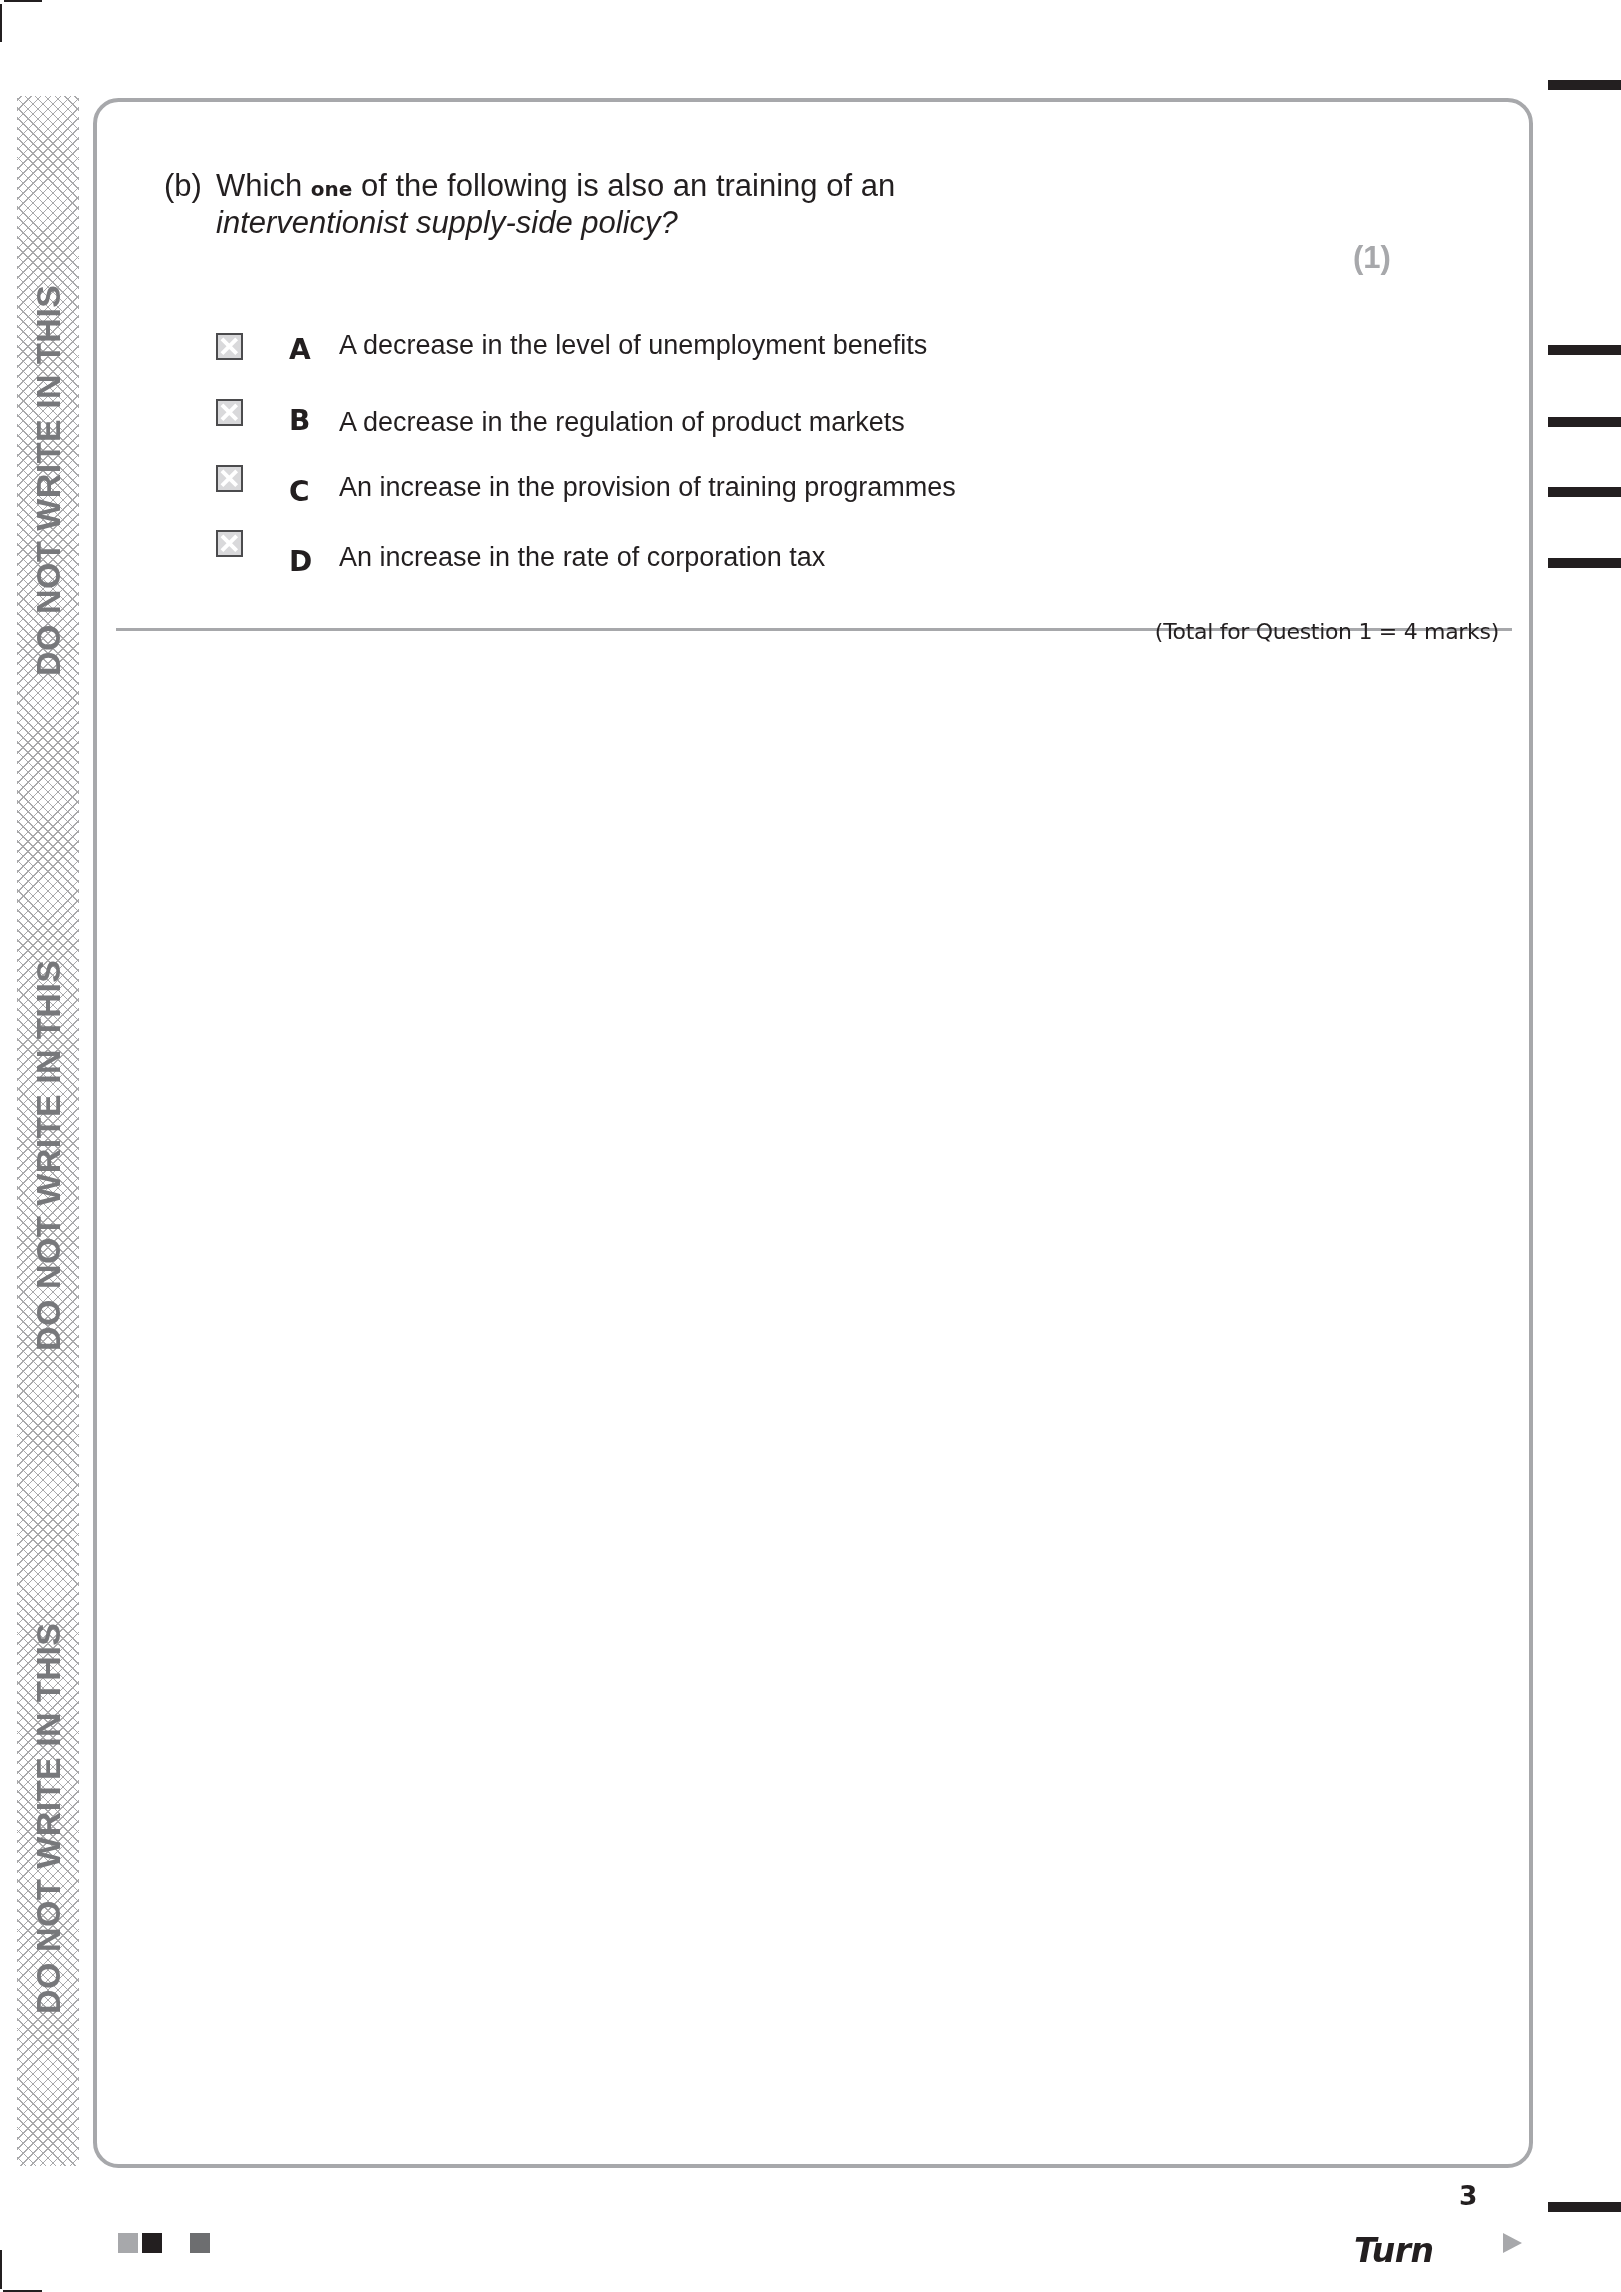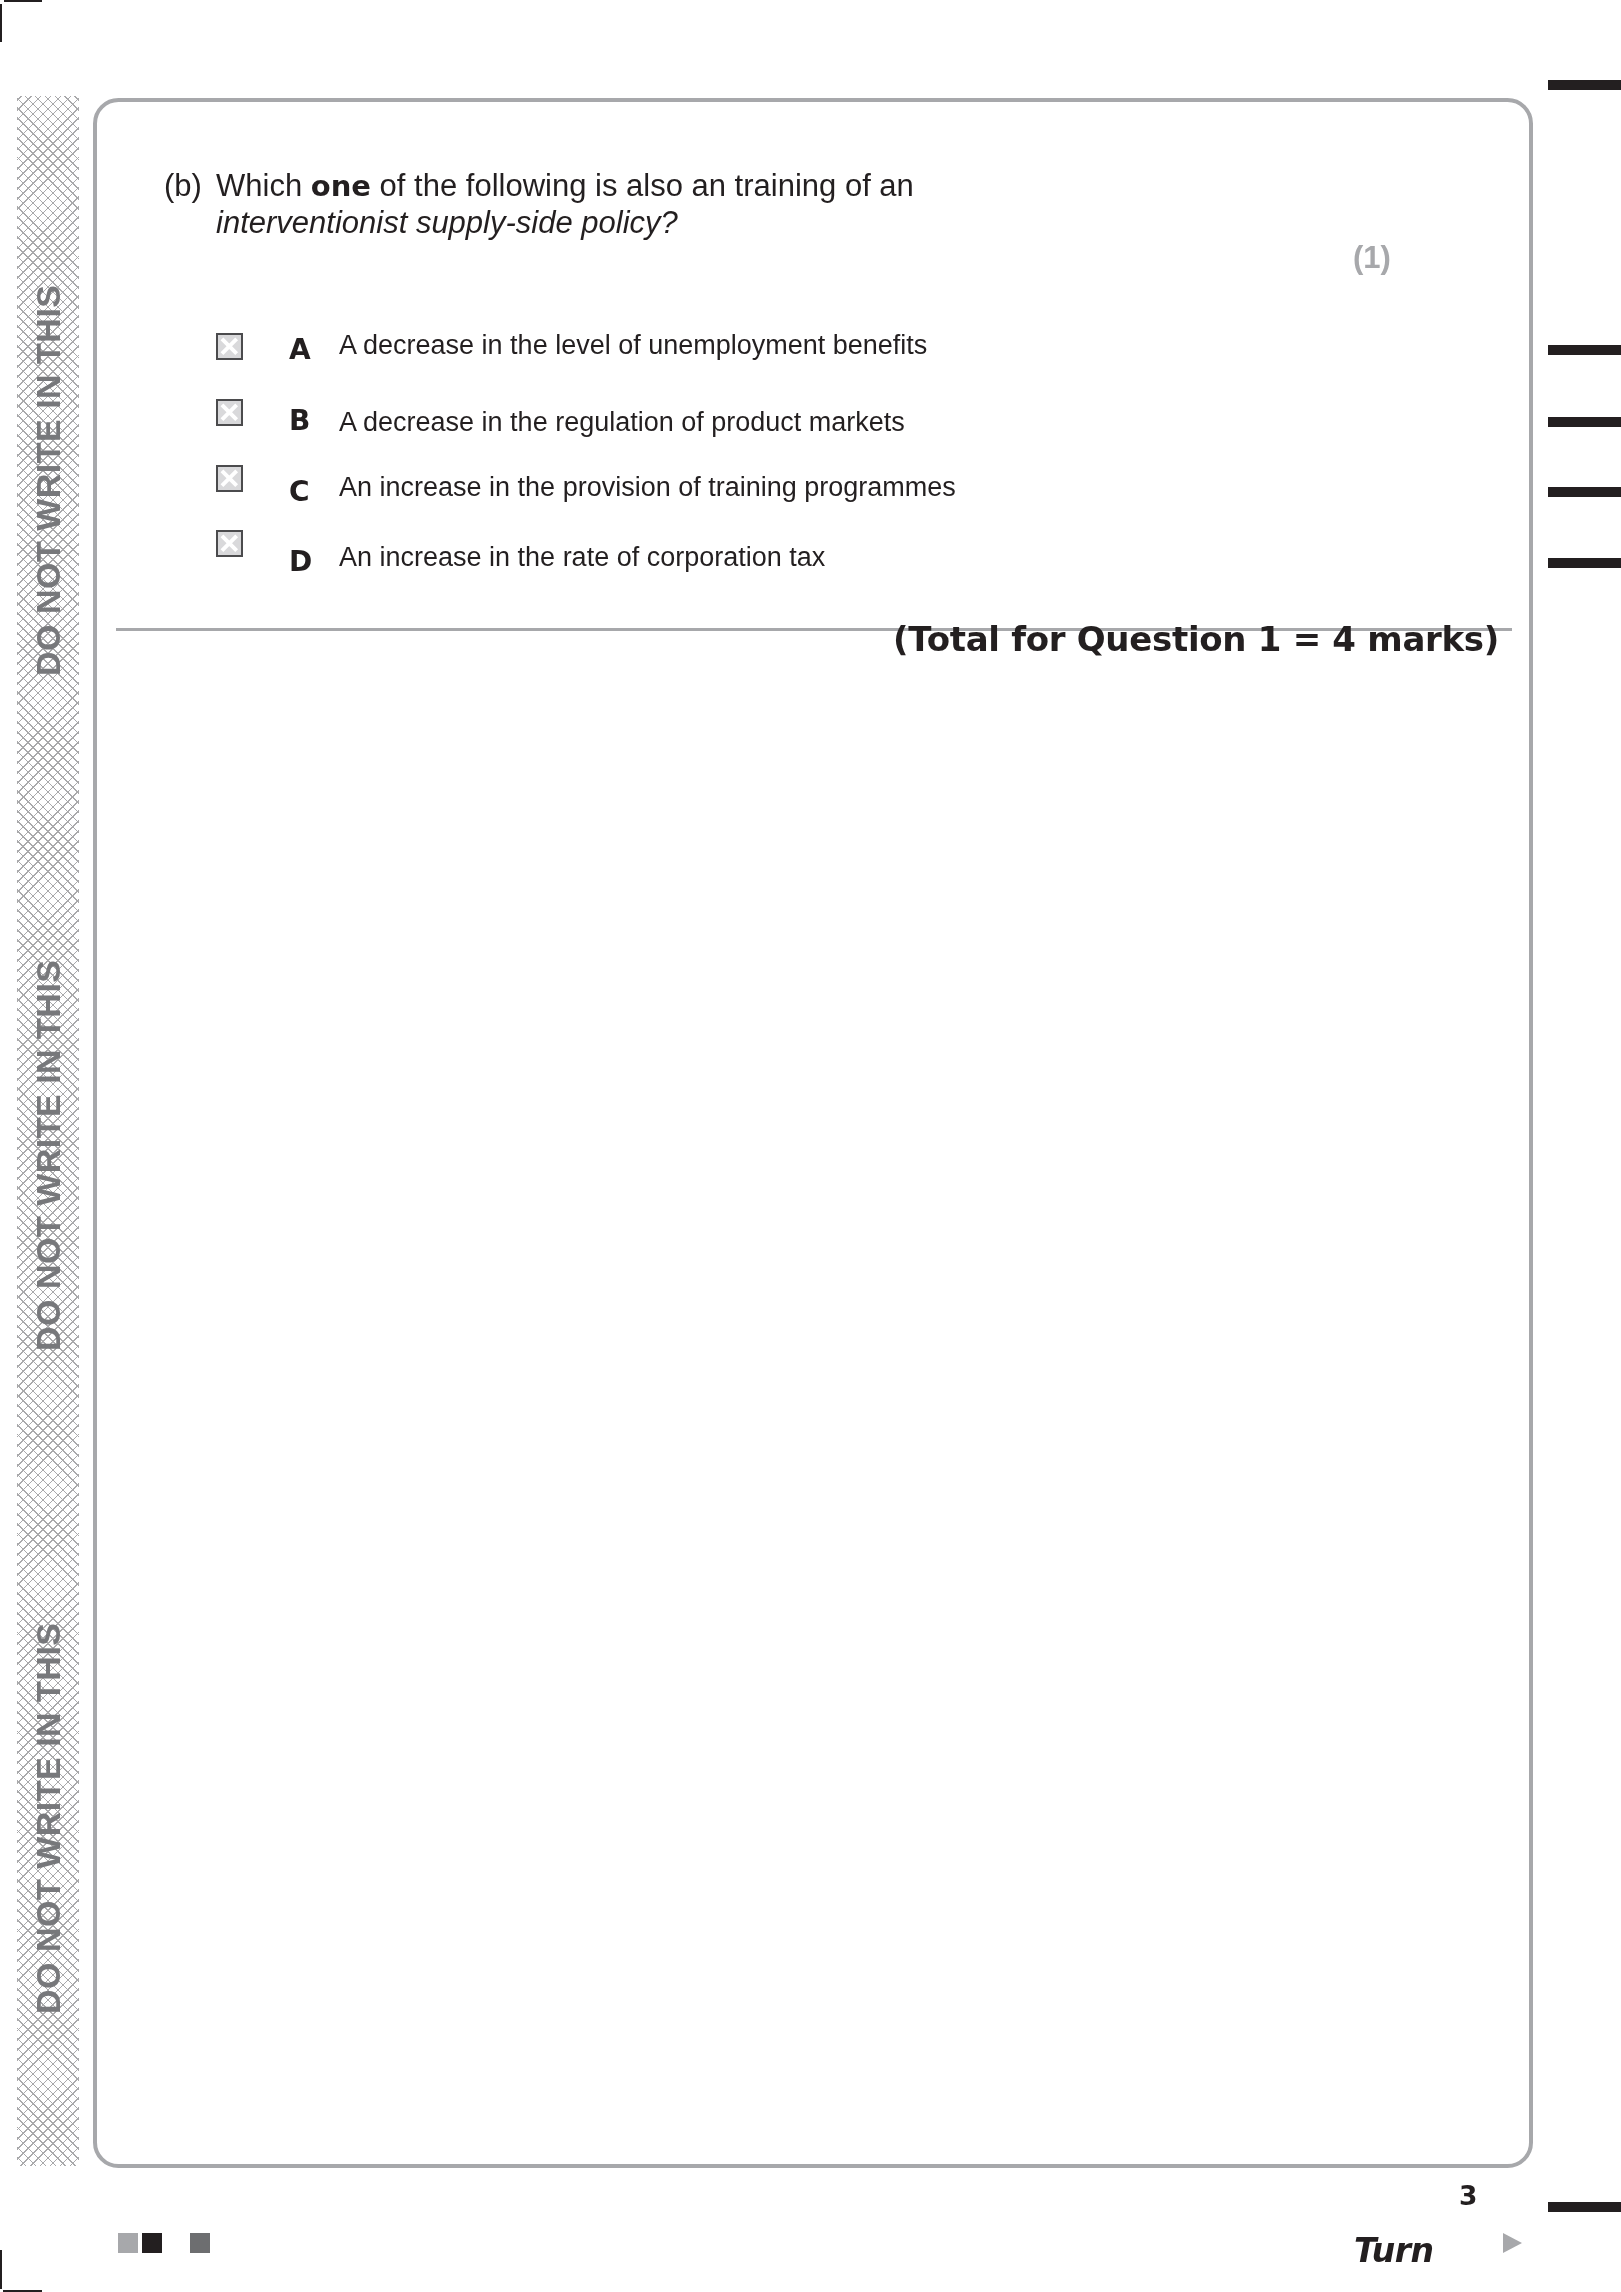--- a/index.html
+++ b/index.html
@@ -27,35 +27,35 @@
 
   
   .frame {
     position: absolute; left: 93px; top: 98px; width: 1440px; height: 2070px;
     box-sizing: border-box; border: 4.9px solid #a7a8ab; border-radius: 25.5px;
   }
 
   
   .tick { position: absolute; left: 1548px; width: 74px; height: 9.8px; background: #231f20; }
   .q-line { position: absolute; font-size: 31px; line-height: 37px; white-space: nowrap; }
-  .q-bold { font-family: "DejaVu Sans", sans-serif; font-weight: bold; font-size: 29px; }
+  .q-bold { font-family: "DejaVu Sans", sans-serif; font-weight: bold; font-size: 20px; }
 
   .marks { position: absolute; left: 1353px; top: 240px; font-size: 31px; font-weight: bold; color: #a7a8ab; }
 
   .option { position: absolute; left: 216px; height: 39px; }
   .checkbox {
     position: absolute; left: 0; top: 0; width: 26.5px; height: 26.5px; box-sizing: border-box;
     border: 2px solid #4b4b4d; background: #d9d9db; cursor: pointer;
   }
   .checkbox svg { position: absolute; left: 1px; top: 1px; }
   .opt-letter { position: absolute; left: 73px; font-family: "DejaVu Sans", sans-serif; font-weight: bold; font-size: 28px; white-space: nowrap; }
   .opt-text { position: absolute; left: 123px; font-size: 27px; white-space: nowrap; }
 
   .rule { position: absolute; left: 116px; top: 628px; width: 1396px; height: 2.9px; background: #a7a8ab; }
-  .total { position: absolute; right: 122px; top: 619px; font-family: "DejaVu Sans", sans-serif; font-weight: bold; font-size: 34px; white-space: nowrap; letter-spacing: -0.3px; }
+  .total { position: absolute; right: 122px; top: 619px; font-family: "DejaVu Sans", sans-serif; font-weight: normal; font-size: 22px; white-space: nowrap; letter-spacing: -0.3px; }
 
   .page-num { position: absolute; left: 1459px; top: 2180px; font-family: "DejaVu Sans", sans-serif; font-weight: bold; font-size: 26.5px; }
   .sq { position: absolute; top: 2233px; width: 19.6px; height: 19.6px; }
   .turn { position: absolute; left: 1354px; top: 2231px; font-family: "DejaVu Sans", sans-serif; font-weight: bold; font-style: italic; font-size: 33px; letter-spacing: -0.5px; }
   .turn-arrow { position: absolute; left: 1503px; top: 2233px; width: 0; height: 0;
     border-top: 10.8px solid transparent; border-bottom: 10.8px solid transparent; border-left: 19.6px solid #a7a8ab; }
 </style>
 </head>
 <body>
 

